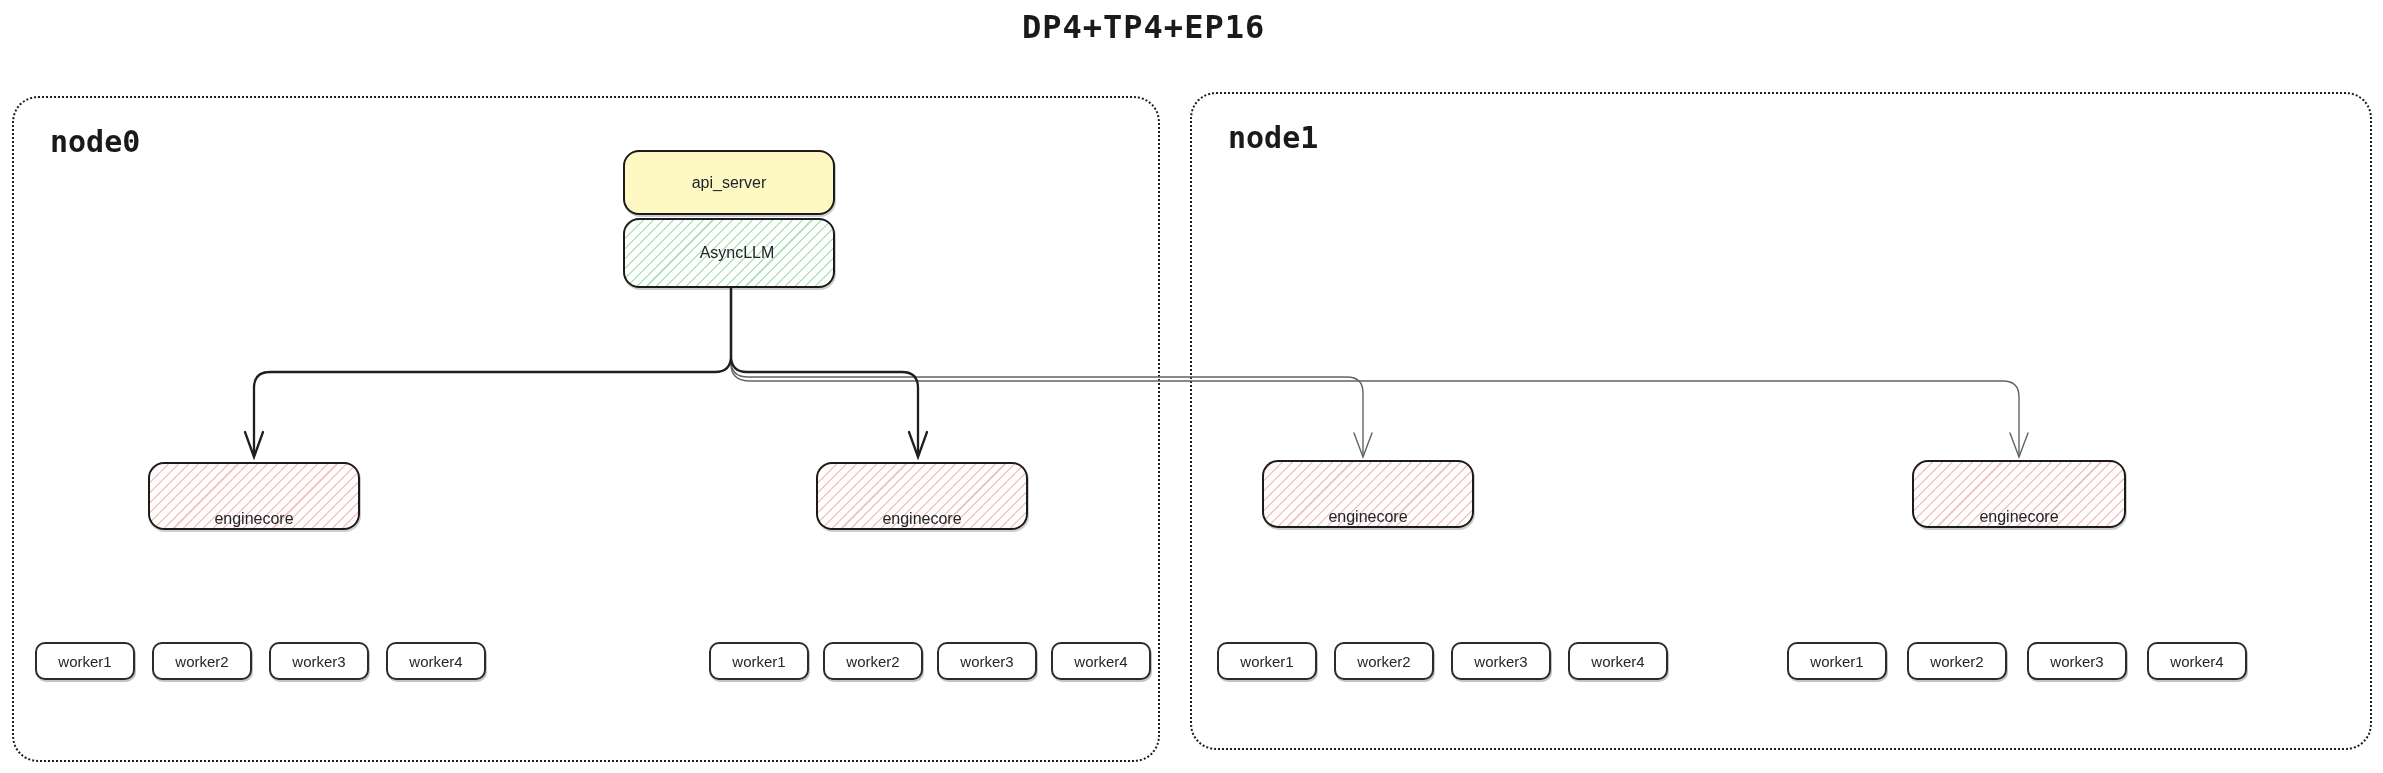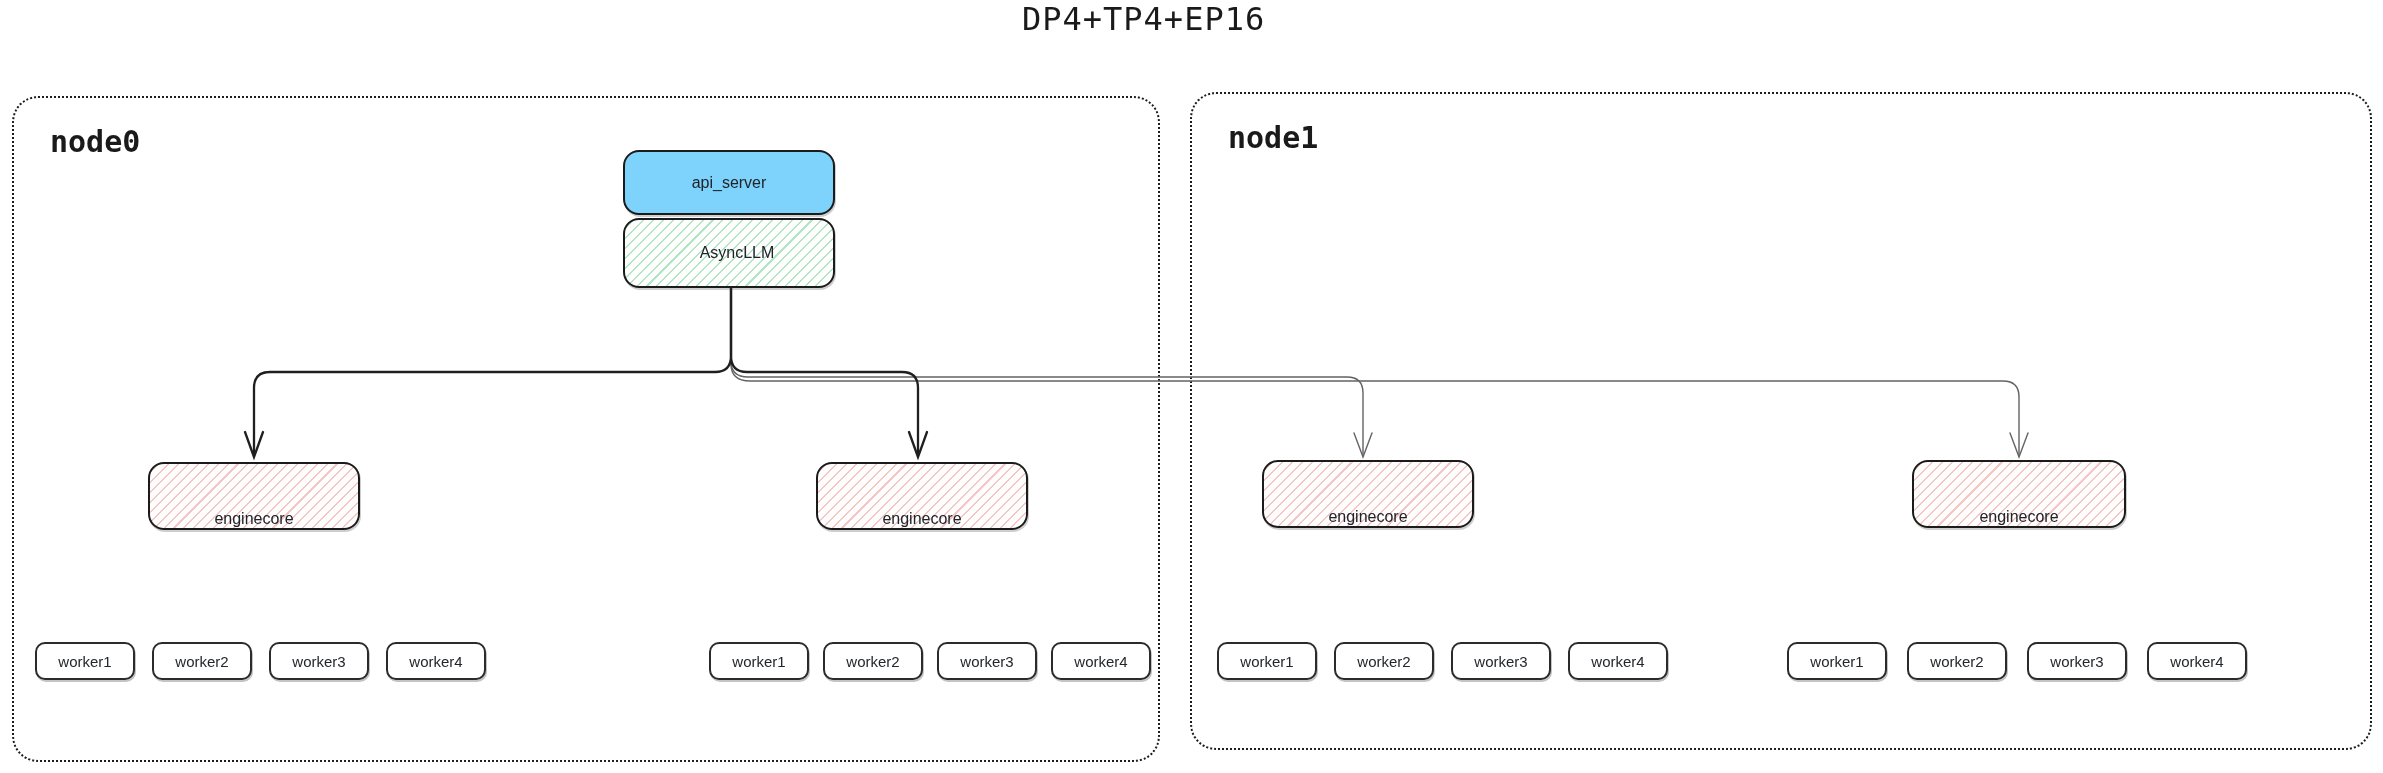--- a/index.html
+++ b/index.html
@@ -8,23 +8,23 @@
     font-family: "Liberation Sans", sans-serif;
     width: 2383px; height: 773px;
     position: relative;
     overflow: hidden;
     color: #1f2328;
   }
   .canvas { position: absolute; inset: 0; width: 2383px; height: 773px; }
 
   .diagram-title {
     position: absolute;
-    left: 1022px; top: 0;
+    left: 1022px; top: 8px;
     font-family: "DejaVu Sans Mono", monospace;
-    font-weight: 400;
+    font-weight: 700;
     font-size: 32px;
     letter-spacing: 1px;
     color: #1a1a1a;
     white-space: nowrap;
   }
 
   .node-container {
     position: absolute;
     border: 2.5px dotted #1d1d1d;
     border-radius: 26px;
@@ -45,21 +45,21 @@
 
   .box {
     position: absolute;
     border: 2.2px solid #1b1b1b;
     border-radius: 16px;
     display: flex;
     align-items: center;
     justify-content: center;
     font-size: 16px;
     color: #20242a;
-    background: #7dd3fc;
+    background: #fef9c3;
     box-shadow: 1px 2px 0 rgba(60,60,60,0.25);
   }
   #api-server { left: 623px; top: 150px; width: 212px; height: 65px; z-index: 3; }
   #async-llm  { left: 623px; top: 218px; width: 212px; height: 70px; z-index: 3;
     background: repeating-linear-gradient(135deg, #ffffff 0px, #ffffff 5.5px, #b2e6c1 5.5px, #b2e6c1 7px);
     padding-left: 16px;
   }
   .enginecore {
     background: repeating-linear-gradient(135deg, #fffdfd 0px, #fffdfd 5.5px, #f2c8c3 5.5px, #f2c8c3 7px);
     z-index: 3;

